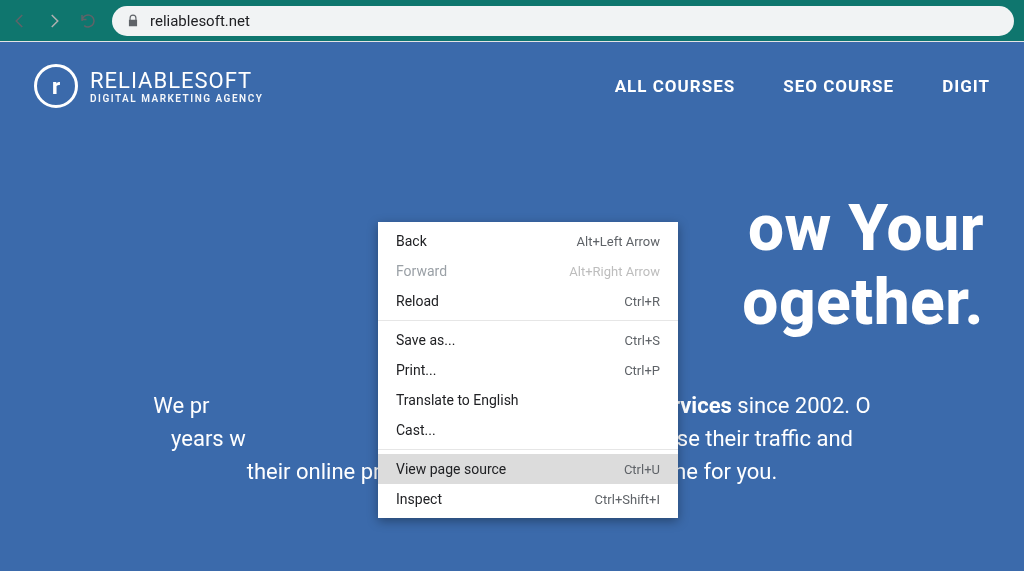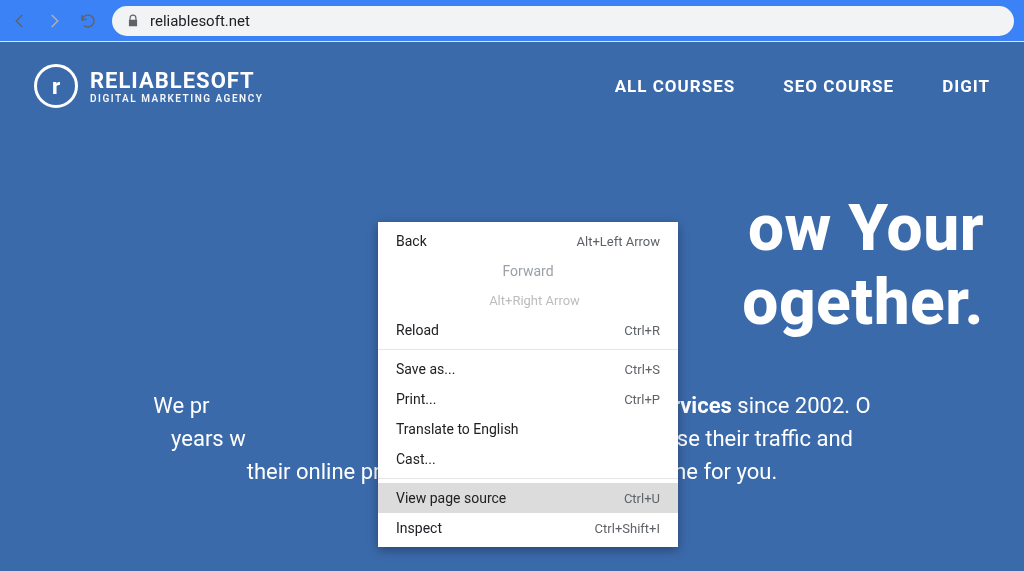--- a/index.html
+++ b/index.html
@@ -1,20 +1,20 @@
 <!DOCTYPE html>
 <html><head>
 <meta charset="utf-8">
 <style>
   * { box-sizing: border-box; margin: 0; padding: 0; }
   html, body { width: 1024px; height: 571px; overflow: hidden; font-family: -apple-system, BlinkMacSystemFont, "Segoe UI", Roboto, Arial, sans-serif; }
   
   .chrome-bar {
     height: 42px;
-    background: #3b82f6;
+    background: #0f766e;
     display: flex;
     align-items: center;
     padding: 0 10px;
     gap: 14px;
     border-bottom: 1px solid #e4e4e4;
   }
   .nav-arrow, .reload-btn { width: 20px; height: 20px; display: flex; align-items: center; justify-content: center; color: #555; cursor: pointer; }
   .nav-arrow svg, .reload-btn svg { width: 18px; height: 18px; }
   .addr-bar {
     flex: 1;
@@ -41,21 +41,21 @@
     display: flex;
     align-items: center;
     padding: 22px 34px 0 34px;
   }
   .logo-wrap { display: flex; align-items: center; gap: 12px; }
   .logo-circle {
     width: 44px; height: 44px; border: 3px solid #fff; border-radius: 50%;
     display: flex; align-items: center; justify-content: center;
     font-weight: 800; font-size: 22px; color: #fff;
   }
-  .logo-text .brand { font-size: 22px; font-weight: 700; letter-spacing: 1px; }
+  .logo-text .brand { font-size: 22px; font-weight: 400; letter-spacing: 1px; }
   .logo-text .tag  { font-size: 10px; font-weight: 600; letter-spacing: 1.5px; opacity: .95; }
   .top-nav { margin-left: auto; display: flex; gap: 48px; font-weight: 700; letter-spacing: 1px; font-size: 17px; }
   .top-nav span { cursor: pointer; white-space: nowrap; }
   .hero {
     position: absolute;
     left: 0; right: 0; top: 150px;
     text-align: center;
     padding: 0 30px;
   }
   .hero-line { font-size: 64px; font-weight: 800; line-height: 1.15; letter-spacing: .5px; }
@@ -76,21 +76,21 @@
   }
   .ctx-item {
     display: flex;
     justify-content: space-between;
     align-items: center;
     padding: 7px 18px;
     cursor: default;
     gap: 14px;
   }
   .ctx-item.enabled { color: #202124; cursor: pointer; }
-  .ctx-item.disabled { color: #9aa0a6; flex-direction: column; }
+  .ctx-item.disabled { color: #9aa0a6; }
   .ctx-item.hover { background: #dcdcdc; }
   .ctx-sep { height: 1px; background: #e6e6e6; margin: 4px 0; }
   .ctx-short { color: #5f6368; font-size: 13px; }
   .ctx-item.disabled .ctx-short { color: #bdbdbd; margin-left: 13px; }
 </style>
 </head>
 <body>
 
 <div class="chrome-bar">
   <div class="nav-arrow">

